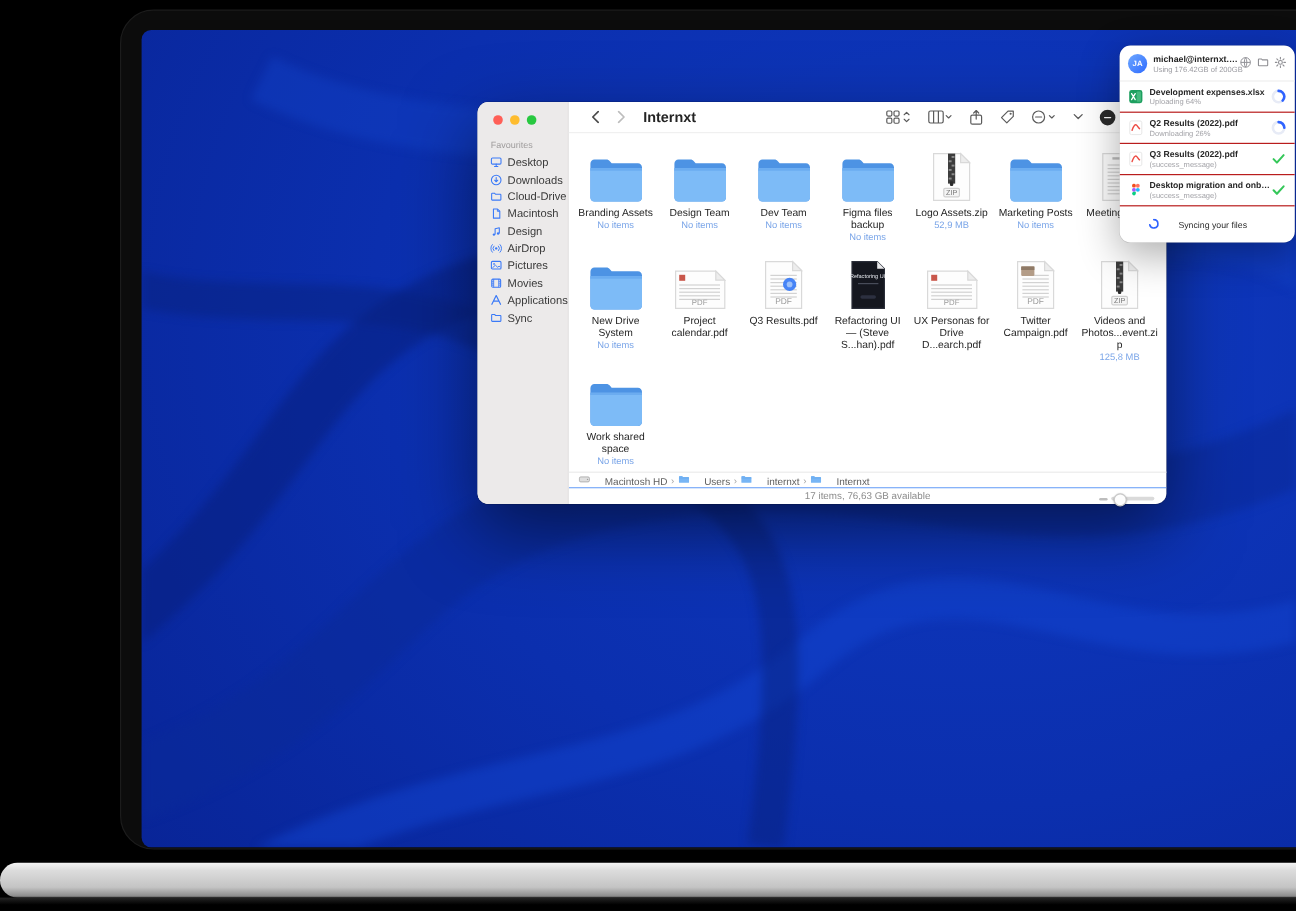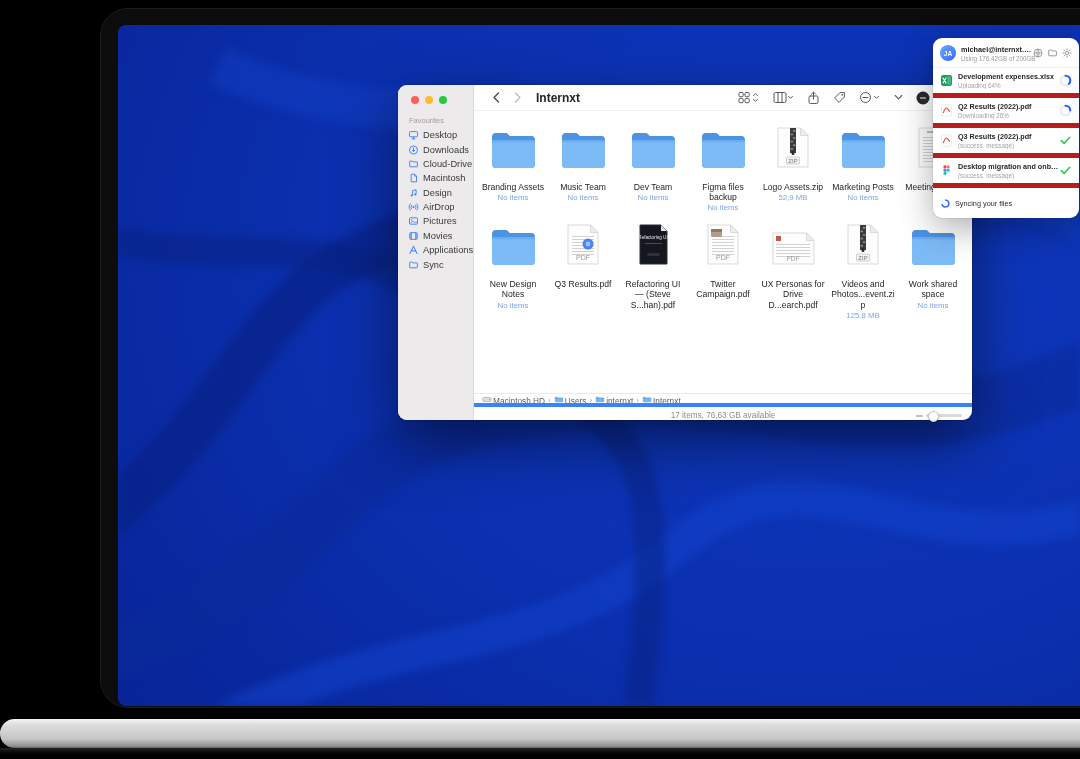--- a/index.html
+++ b/index.html
@@ -37,55 +37,55 @@
            border-bottom:1px solid #f0f0f0;box-sizing:border-box;padding:0 8px}
   .nav-btn{width:16px;height:16px;display:flex;align-items:center;justify-content:center;margin-left:6px}
   .win-title{font-size:12px;font-weight:700;color:#242424;margin-left:10px}
   .tb-right{margin-left:auto;display:flex;align-items:center;gap:13px;padding-right:34px}
   .tb-ico{display:flex;align-items:center;gap:2px;color:#5b5b5b}
 
   .files-grid{position:absolute;left:0;right:0;top:26px;bottom:28px;display:grid;
               grid-template-columns:repeat(7,1fr);align-content:start;padding:8px 4px 0;row-gap:4px}
   .file{display:flex;flex-direction:column;align-items:center;min-height:86px}
   .file .icon-box{height:50px;display:flex;align-items:flex-end;justify-content:center}
-  .file .fname{font-size:8.6px;color:#252525;text-align:center;line-height:1.18;margin-top:13px;
+  .file .fname{font-size:8.6px;color:#252525;text-align:center;line-height:1.18;margin-top:3px;
                max-width:64px;word-wrap:break-word}
   .file .fsub{font-size:7.8px;color:#7aa5e8;margin-top:1px;text-align:left;max-width:64px}
 
   .pathbar{position:absolute;left:0;right:0;bottom:13px;height:14px;border-top:1px solid #ebebeb;
            display:flex;align-items:center;gap:3px;padding-left:8px;box-sizing:border-box}
-  .crumb{display:flex;align-items:center;gap:1px;font-size:8.3px;color:#5f5f5f;white-space:nowrap}
+  .crumb{display:flex;align-items:center;gap:12px;font-size:8.3px;color:#5f5f5f;white-space:nowrap}
   .crumb-sep{font-size:8px;color:#a8a8a8}
-  .statusrow{position:absolute;left:0;right:0;bottom:0;height:13px;border-top:4px solid #3b82f6;
-             display:flex;align-items:flex-end;justify-content:center;border-radius:0 0 9px 0}
+  .statusrow{position:absolute;left:0;right:0;bottom:0;height:13px;border-top:1px solid #3b82f6;
+             display:flex;align-items:center;justify-content:center;border-radius:0 0 9px 0}
   .status-text{font-size:8.2px;color:#8c8c8c}
   .zoom-slider{position:absolute;right:10px;bottom:3px;display:flex;align-items:center;gap:3px}
   .zs-dash{width:7px;height:2px;background:#bdbdbd;border-radius:1px}
   .zs-track{width:36px;height:2.6px;background:#dadada;border-radius:2px;position:relative}
   .zs-knob{position:absolute;left:2px;top:-3.2px;width:9px;height:9px;border-radius:50%;
            background:#fdfdfd;border:.5px solid #c9c9c9;box-shadow:0 .5px 1.5px rgba(0,0,0,.3)}
 
   
   .popup{position:absolute;left:933px;top:38px;width:146px;background:#fff;border-radius:9px;
          box-shadow:0 10px 34px rgba(0,0,0,.32), 0 0 0 .5px rgba(0,0,0,.12);z-index:5;overflow:hidden}
   .pp-head{display:flex;align-items:center;padding:6px 7px 5px;border-bottom:1px solid #efefef}
   .pp-avatar{width:16px;height:16px;border-radius:50%;flex:0 0 auto;
              background:linear-gradient(135deg,#6ea8ff,#2f6bff);color:#fff;font-size:6.5px;font-weight:700;
              display:flex;align-items:center;justify-content:center}
   .pp-acc{margin-left:5px;min-width:0}
   .pp-email{font-size:7.3px;font-weight:700;color:#232323;white-space:nowrap;overflow:hidden;text-overflow:ellipsis}
   .pp-usage{font-size:6.3px;color:#9a9aa0;margin-top:1px;white-space:nowrap}
   .pp-headicons{margin-left:auto;display:flex;gap:4px;color:#8e8e93;flex:0 0 auto}
-  .pp-item{display:flex;align-items:center;padding:4px 7px;border-bottom:5px solid #b91c1c}
+  .pp-item{display:flex;align-items:center;padding:4px 7px;border-bottom:1px solid #b91c1c}
   .pp-fico{width:13px;height:13px;flex:0 0 auto;display:flex;align-items:center;justify-content:center}
   .pp-txt{margin-left:5px;min-width:0;flex:1}
   .pp-title{font-size:7.2px;font-weight:600;color:#262626;white-space:nowrap;overflow:hidden;text-overflow:ellipsis}
   .pp-sub{font-size:6.3px;color:#a3a3a8;margin-top:1px;white-space:nowrap;overflow:hidden;text-overflow:ellipsis}
   .pp-status{width:13px;flex:0 0 auto;display:flex;justify-content:center}
-  .pp-foot{display:flex;align-items:center;gap:5px;padding:6px 8px}
+  .pp-foot{display:flex;align-items:center;gap:16px;padding:6px 24px}
   .pp-foot-label{font-size:7.3px;color:#2c2c2c}
 </style>
 </head>
 <body>
 
 <div class="bezel"></div>
 <div class="wallpaper">
   <svg width="962" height="681" viewBox="0 0 962 681" xmlns="http://www.w3.org/2000/svg">
     <path d="M-50 520 C 150 380, 120 240, 330 200 S 700 260, 900 120" stroke="#071f7e" stroke-width="46" fill="none" opacity=".55"></path>
     <path d="M-40 640 C 220 560, 180 420, 420 380 S 760 460, 1000 330" stroke="#0a2a9a" stroke-width="60" fill="none" opacity=".6"></path>
@@ -281,21 +281,21 @@
        <div class="fsub">No items</div>
      </div>
         <div class="file">
        <div class="icon-box">
             <svg width="47" height="39" viewBox="0 0 47 39">
       <path d="M2 6.5C2 4.6 3.5 3 5.4 3h10c1.1 0 2.1.5 2.8 1.3l1.5 1.8h21.9c1.9 0 3.4 1.6 3.4 3.5v25c0 1.9-1.5 3.4-3.4 3.4H5.4C3.5 38 2 36.4 2 34.5z" fill="#4d93e4"></path>
       <path d="M2 10.2h43v24.3c0 1.9-1.5 3.4-3.4 3.4H5.4C3.5 37.9 2 36.4 2 34.5z" fill="#7dbbf7"></path>
       <path d="M2 10.2h43v2H2z" fill="#6bacf0"></path>
             </svg>
           </div>
-       <div class="fname">Music Team</div>
+       <div class="fname">Design Team</div>
        <div class="fsub">No items</div>
      </div>
         <div class="file">
        <div class="icon-box">
             <svg width="47" height="39" viewBox="0 0 47 39">
       <path d="M2 6.5C2 4.6 3.5 3 5.4 3h10c1.1 0 2.1.5 2.8 1.3l1.5 1.8h21.9c1.9 0 3.4 1.6 3.4 3.5v25c0 1.9-1.5 3.4-3.4 3.4H5.4C3.5 38 2 36.4 2 34.5z" fill="#4d93e4"></path>
       <path d="M2 10.2h43v24.3c0 1.9-1.5 3.4-3.4 3.4H5.4C3.5 37.9 2 36.4 2 34.5z" fill="#7dbbf7"></path>
       <path d="M2 10.2h43v2H2z" fill="#6bacf0"></path>
             </svg>
           </div>
@@ -365,22 +365,39 @@
 
      </div>
         <div class="file">
        <div class="icon-box">
             <svg width="47" height="39" viewBox="0 0 47 39">
       <path d="M2 6.5C2 4.6 3.5 3 5.4 3h10c1.1 0 2.1.5 2.8 1.3l1.5 1.8h21.9c1.9 0 3.4 1.6 3.4 3.5v25c0 1.9-1.5 3.4-3.4 3.4H5.4C3.5 38 2 36.4 2 34.5z" fill="#4d93e4"></path>
       <path d="M2 10.2h43v24.3c0 1.9-1.5 3.4-3.4 3.4H5.4C3.5 37.9 2 36.4 2 34.5z" fill="#7dbbf7"></path>
       <path d="M2 10.2h43v2H2z" fill="#6bacf0"></path>
             </svg>
           </div>
-       <div class="fname">New Design Notes</div>
+       <div class="fname">New Drive System</div>
        <div class="fsub">No items</div>
+     </div>
+        <div class="file">
+       <div class="icon-box">
+            <svg width="45" height="35" viewBox="0 0 45 35">
+              <path d="M2 2h33.5L43 9.5V33H2z" fill="#fdfdfd" stroke="#d9d9d9"></path>
+      <path d="M35.5 2 43 9.5h-7.5z" fill="#ededed" stroke="#d9d9d9"></path>
+      <rect x="5" y="5" width="5" height="5" fill="#c0392b" opacity=".85"></rect>
+      <rect x="5" y="13" width="34" height="1" fill="#d2d2d2"></rect>
+              <rect x="5" y="16" width="34" height="1" fill="#d2d2d2"></rect>
+              <rect x="5" y="19" width="34" height="1" fill="#d2d2d2"></rect>
+              <rect x="5" y="22" width="34" height="1" fill="#d2d2d2"></rect>
+              <rect x="5" y="25" width="34" height="1" fill="#d2d2d2"></rect>
+      <text x="22" y="30" font-size="6.5" text-anchor="middle" fill="#9a9a9a" font-family="Liberation Sans">PDF</text>
+            </svg>
+          </div>
+       <div class="fname">Project calendar.pdf</div>
+
      </div>
         <div class="file">
        <div class="icon-box">
             <svg width="34" height="43" viewBox="0 0 34 43">
               <path d="M2 2h22.5L32 9.5V41H2z" fill="#fdfdfd" stroke="#d9d9d9"></path>
         <path d="M24.5 2 32 9.5h-7.5z" fill="#ededed" stroke="#d9d9d9"></path>
         <rect x="6" y="13" width="22" height="1" fill="#d2d2d2"></rect>
               <rect x="6" y="16" width="22" height="1" fill="#d2d2d2"></rect>
               <rect x="6" y="19" width="22" height="1" fill="#d2d2d2"></rect>
               <rect x="6" y="22" width="22" height="1" fill="#d2d2d2"></rect>
@@ -403,53 +420,53 @@
       <text x="15" y="16" font-size="4.6" text-anchor="middle" fill="#e6e8ee" font-family="Liberation Sans">Refactoring UI</text>
       <rect x="7" y="20" width="17" height=".8" fill="#555a68"></rect>
       <rect x="9" y="30" width="13" height="3" rx="1.5" fill="#2c3040"></rect>
             </svg>
           </div>
        <div class="fname">Refactoring UI — (Steve S...han).pdf</div>
 
      </div>
         <div class="file">
        <div class="icon-box">
+            <svg width="45" height="35" viewBox="0 0 45 35">
+              <path d="M2 2h33.5L43 9.5V33H2z" fill="#fdfdfd" stroke="#d9d9d9"></path>
+      <path d="M35.5 2 43 9.5h-7.5z" fill="#ededed" stroke="#d9d9d9"></path>
+      <rect x="5" y="5" width="5" height="5" fill="#c0392b" opacity=".85"></rect>
+      <rect x="5" y="13" width="34" height="1" fill="#d2d2d2"></rect>
+              <rect x="5" y="16" width="34" height="1" fill="#d2d2d2"></rect>
+              <rect x="5" y="19" width="34" height="1" fill="#d2d2d2"></rect>
+              <rect x="5" y="22" width="34" height="1" fill="#d2d2d2"></rect>
+              <rect x="5" y="25" width="34" height="1" fill="#d2d2d2"></rect>
+      <text x="22" y="30" font-size="6.5" text-anchor="middle" fill="#9a9a9a" font-family="Liberation Sans">PDF</text>
+            </svg>
+          </div>
+       <div class="fname">UX Personas for Drive D...earch.pdf</div>
+
+     </div>
+        <div class="file">
+       <div class="icon-box">
             <svg width="34" height="43" viewBox="0 0 34 43">
               <path d="M2 2h22.5L32 9.5V41H2z" fill="#fdfdfd" stroke="#d9d9d9"></path>
         <path d="M24.5 2 32 9.5h-7.5z" fill="#ededed" stroke="#d9d9d9"></path>
         <rect x="6" y="13" width="22" height="1" fill="#d2d2d2"></rect>
               <rect x="6" y="16" width="22" height="1" fill="#d2d2d2"></rect>
               <rect x="6" y="19" width="22" height="1" fill="#d2d2d2"></rect>
               <rect x="6" y="22" width="22" height="1" fill="#d2d2d2"></rect>
               <rect x="6" y="25" width="22" height="1" fill="#d2d2d2"></rect>
               <rect x="6" y="28" width="22" height="1" fill="#d2d2d2"></rect>
               <rect x="6" y="31" width="22" height="1" fill="#d2d2d2"></rect>
               <rect x="5" y="6" width="11" height="8" rx="1" fill="#b39c87"></rect>
               <rect x="5" y="6" width="11" height="3" fill="#8f7a66"></rect>
         <text x="17" y="37" font-size="7" text-anchor="middle" fill="#9a9a9a" font-family="Liberation Sans">PDF</text>
             </svg>
           </div>
        <div class="fname">Twitter Campaign.pdf</div>
-
-     </div>
-        <div class="file">
-       <div class="icon-box">
-            <svg width="45" height="35" viewBox="0 0 45 35">
-              <path d="M2 2h33.5L43 9.5V33H2z" fill="#fdfdfd" stroke="#d9d9d9"></path>
-      <path d="M35.5 2 43 9.5h-7.5z" fill="#ededed" stroke="#d9d9d9"></path>
-      <rect x="5" y="5" width="5" height="5" fill="#c0392b" opacity=".85"></rect>
-      <rect x="5" y="13" width="34" height="1" fill="#d2d2d2"></rect>
-              <rect x="5" y="16" width="34" height="1" fill="#d2d2d2"></rect>
-              <rect x="5" y="19" width="34" height="1" fill="#d2d2d2"></rect>
-              <rect x="5" y="22" width="34" height="1" fill="#d2d2d2"></rect>
-              <rect x="5" y="25" width="34" height="1" fill="#d2d2d2"></rect>
-      <text x="22" y="30" font-size="6.5" text-anchor="middle" fill="#9a9a9a" font-family="Liberation Sans">PDF</text>
-            </svg>
-          </div>
-       <div class="fname">UX Personas for Drive D...earch.pdf</div>
 
      </div>
         <div class="file">
        <div class="icon-box">
             <svg width="34" height="43" viewBox="0 0 34 43">
               <path d="M2 2h22.5L32 9.5V41H2z" fill="#fdfdfd" stroke="#d9d9d9"></path>
       <path d="M24.5 2 32 9.5h-7.5z" fill="#ededed" stroke="#d9d9d9"></path>
       <rect x="14" y="2" width="6" height="25" fill="#3c3c3c"></rect>
       <rect x="17" y="4" width="2.4" height="1.6" fill="#8b8b8b"></rect>
               <rect x="14.6" y="7.6" width="2.4" height="1.6" fill="#8b8b8b"></rect>

